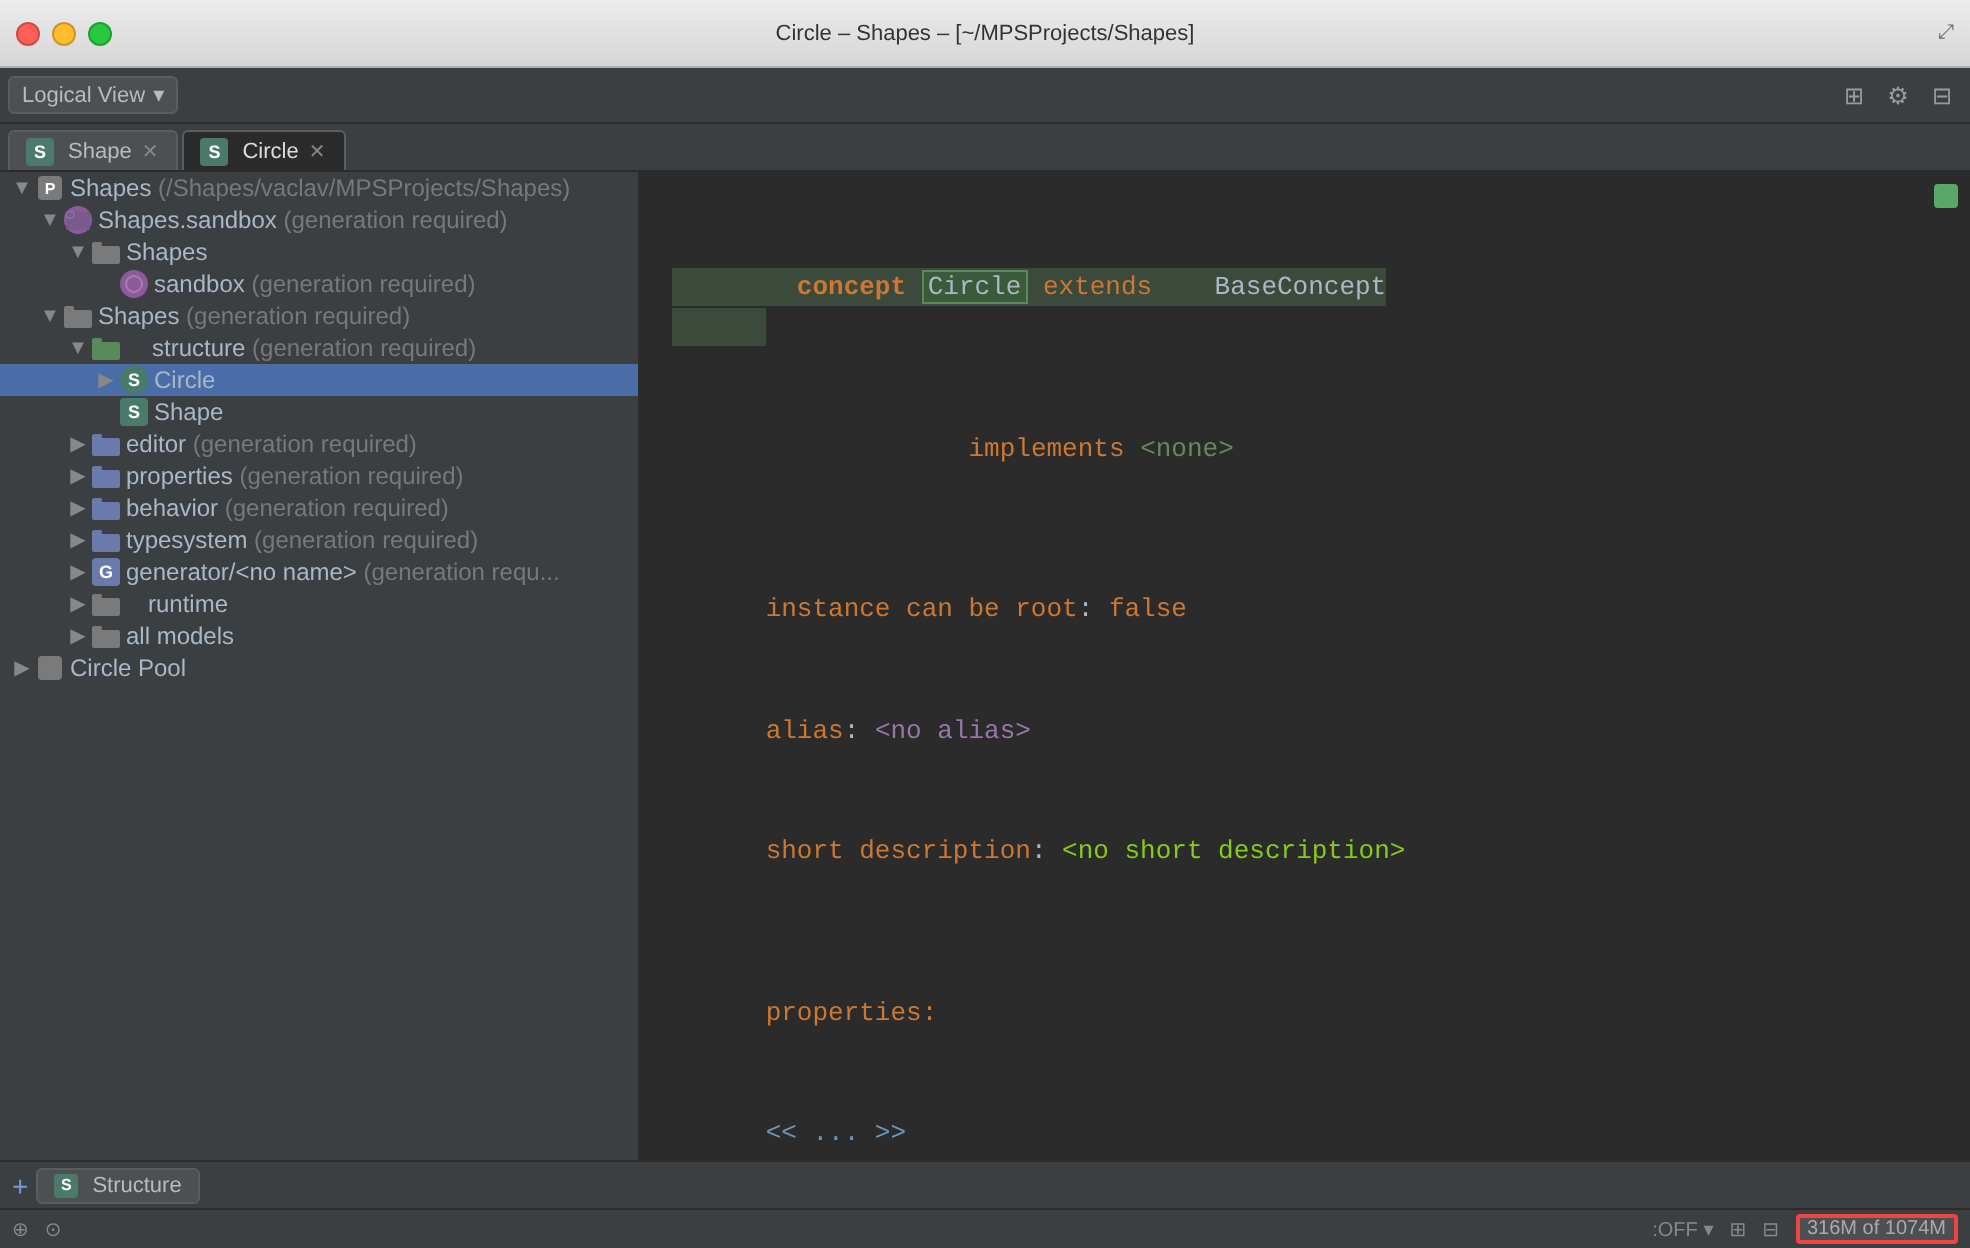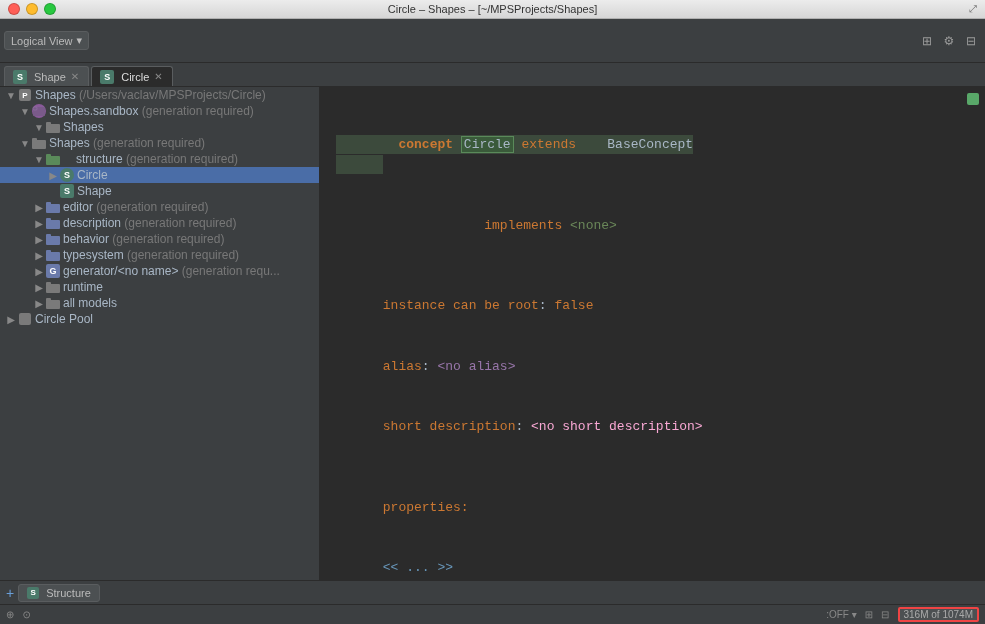--- a/index.html
+++ b/index.html
@@ -10,21 +10,21 @@
       color: #a9b7c6;
       height: 624px;
       width: 985px;
       overflow: hidden;
       display: flex;
       flex-direction: column;
     }
 
     
     .title-bar {
-      height: 19px;
+      height: 34px;
       background: linear-gradient(to bottom, #ececec, #d6d6d6);
       display: flex;
       align-items: center;
       justify-content: center;
       position: relative;
       border-bottom: 1px solid #b0b0b0;
     }
     .title-bar-buttons {
       position: absolute;
       left: 8px;
@@ -47,21 +47,21 @@
     }
     .title-bar-resize {
       position: absolute;
       right: 8px;
       font-size: 10px;
       color: #666;
     }
 
     
     .toolbar {
-      height: 44px;
+      height: 28px;
       background: #3c3f41;
       border-bottom: 1px solid #2b2b2b;
       display: flex;
       align-items: center;
       padding: 0 4px;
       gap: 4px;
     }
     .toolbar-view-selector {
       display: flex;
       align-items: center;
@@ -223,21 +223,21 @@
     .kw-name { color: #a9b7c6; }
     .kw-extends { color: #cc7832; text-align: right; }
     .kw-base { color: #a9b7c6; }
     .kw-implements { color: #cc7832; }
     .kw-none { color: #6a8759; }
     .kw-instance { color: #cc7832; }
     .kw-false { color: #cc7832; }
     .kw-alias { color: #cc7832; }
     .kw-no-alias { color: #9876aa; text-align: center; }
     .kw-short { color: #cc7832; }
-    .kw-no-desc { color: #f9a8d4; }
+    .kw-no-desc { color: #84cc16; }
     .kw-properties { color: #cc7832; }
     .kw-ellipsis { color: #6897bb; }
     .green-dot {
       position: absolute;
       top: 6px;
       right: 6px;
       width: 12px; height: 12px;
       background: #59a869;
       border-radius: 2px;
     }
@@ -342,21 +342,21 @@
     <div class="tree-item">
       <span class="tree-indent" style="width:4px"></span>
       <span class="tree-arrow">▼</span>
       <span style="display:inline-flex;align-items:center;margin-right:3px;">
         <svg width="14" height="14" viewBox="0 0 14 14">
           <rect x="1" y="1" width="12" height="12" rx="2" fill="#7a7a7a"></rect>
           <text x="7" y="10" text-anchor="middle" fill="white" font-size="8" font-weight="bold">P</text>
         </svg>
       </span>
       <span class="tree-label">
-        <span>Shapes</span><span class="muted"> (/Users/vaclav/MPSProjects/Circle)</span>
+        <span>Shapes</span><span class="muted"> (/Shapes/vaclav/MPSProjects/Shapes)</span>
       </span>
     </div>
 
     <div class="tree-item">
       <span class="tree-indent" style="width:18px"></span>
       <span class="tree-arrow">▼</span>
       <span style="display:inline-flex;align-items:center;" class="icon-sandbox">
         <svg width="14" height="14" viewBox="0 0 14 14">
           <rect x="1" y="3" width="12" height="9" rx="1" fill="#7a5a8a"></rect>
           <rect x="1" y="3" width="4" height="3" rx="1" fill="#7a5a8a" stroke="#9a7aaa" stroke-width="0.5"></rect>
@@ -374,20 +374,32 @@
         <svg width="14" height="11" viewBox="0 0 14 11">
           <rect x="0" y="2" width="14" height="9" rx="1" fill="#7a7a7a"></rect>
           <rect x="0" y="0" width="5" height="4" rx="1" fill="#7a7a7a"></rect>
         </svg>
       </span>
       <span class="tree-label" style="margin-left:3px;">
         <span>Shapes</span>
       </span>
     </div>
 
+    <div class="tree-item">
+      <span class="tree-indent" style="width:46px"></span>
+      <span class="tree-arrow" style="width:14px;"></span>
+      <span class="icon-sandbox" style="background:#8a5a9a;width:14px;height:14px;border-radius:50%;display:inline-flex;align-items:center;justify-content:center;margin-right:3px;">
+        <svg width="10" height="10" viewBox="0 0 10 10">
+          <circle cx="5" cy="5" r="4" fill="#8a5a9a" stroke="#b07ab0" stroke-width="1"></circle>
+        </svg>
+      </span>
+      <span class="tree-label">
+        <span>sandbox</span><span class="muted"> (generation required)</span>
+      </span>
+    </div>
 
     <div class="tree-item">
       <span class="tree-indent" style="width:18px"></span>
       <span class="tree-arrow">▼</span>
       <span style="display:inline-flex;align-items:center;">
         <svg width="14" height="11" viewBox="0 0 14 11">
           <rect x="0" y="2" width="14" height="9" rx="1" fill="#7a7a7a"></rect>
           <rect x="0" y="0" width="5" height="4" rx="1" fill="#7a7a7a"></rect>
         </svg>
       </span>
@@ -441,21 +453,21 @@
     <div class="tree-item">
       <span class="tree-indent" style="width:32px"></span>
       <span class="tree-arrow">▶</span>
       <span style="display:inline-flex;align-items:center;">
         <svg width="14" height="11" viewBox="0 0 14 11">
           <rect x="0" y="2" width="14" height="9" rx="1" fill="#6a7aaa"></rect>
           <rect x="0" y="0" width="5" height="4" rx="1" fill="#6a7aaa"></rect>
         </svg>
       </span>
       <span class="tree-label" style="margin-left:3px;">
-        <span>description</span><span class="muted"> (generation required)</span>
+        <span>properties</span><span class="muted"> (generation required)</span>
       </span>
     </div>
 
     <div class="tree-item">
       <span class="tree-indent" style="width:32px"></span>
       <span class="tree-arrow">▶</span>
       <span style="display:inline-flex;align-items:center;">
         <svg width="14" height="11" viewBox="0 0 14 11">
           <rect x="0" y="2" width="14" height="9" rx="1" fill="#6a7aaa"></rect>
           <rect x="0" y="0" width="5" height="4" rx="1" fill="#6a7aaa"></rect>
@@ -491,21 +503,21 @@
 
     <div class="tree-item">
       <span class="tree-indent" style="width:32px"></span>
       <span class="tree-arrow">▶</span>
       <span style="display:inline-flex;align-items:center;">
         <svg width="14" height="11" viewBox="0 0 14 11">
           <rect x="0" y="2" width="14" height="9" rx="1" fill="#7a7a7a"></rect>
           <rect x="0" y="0" width="5" height="4" rx="1" fill="#7a7a7a"></rect>
         </svg>
       </span>
-      <span class="tree-label" style="margin-left:3px;text-align:right;">runtime</span>
+      <span class="tree-label" style="margin-left:14px;text-align:right;">runtime</span>
     </div>
 
     <div class="tree-item">
       <span class="tree-indent" style="width:32px"></span>
       <span class="tree-arrow">▶</span>
       <span style="display:inline-flex;align-items:center;">
         <svg width="14" height="11" viewBox="0 0 14 11">
           <rect x="0" y="2" width="14" height="9" rx="1" fill="#7a7a7a"></rect>
           <rect x="0" y="0" width="5" height="4" rx="1" fill="#7a7a7a"></rect>
         </svg>

